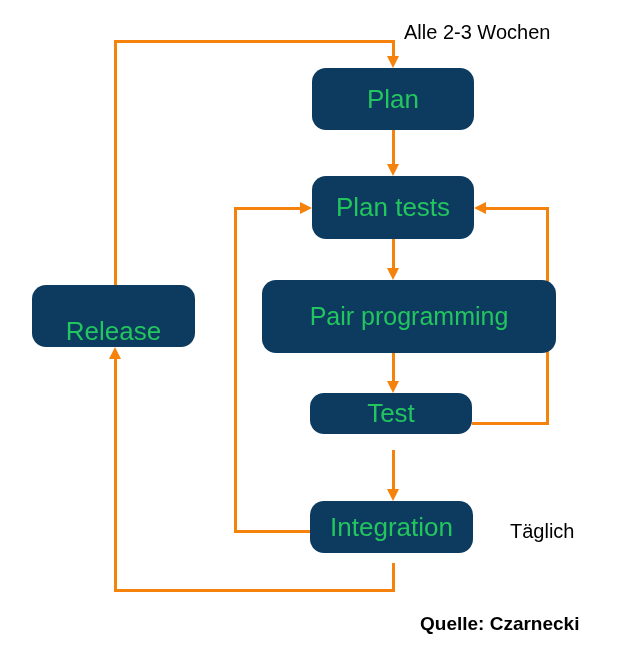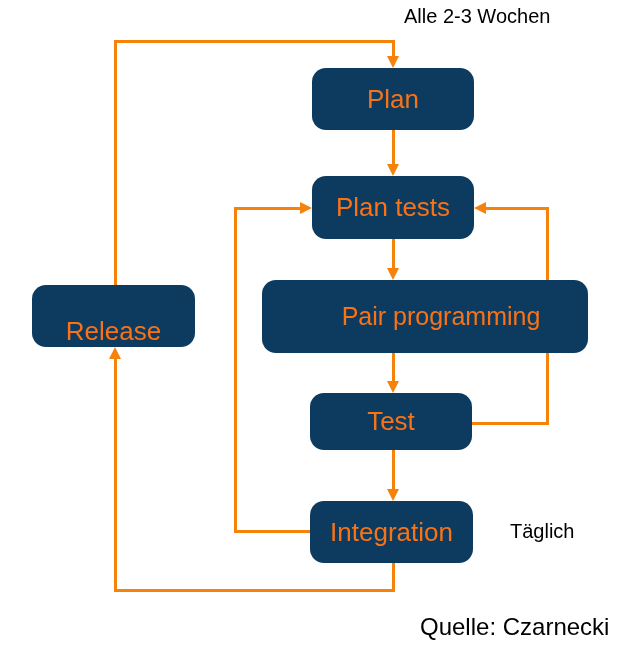--- a/index.html
+++ b/index.html
@@ -9,41 +9,41 @@
     width: 623px;
     height: 645px;
     background: #ffffff;
     overflow: hidden;
   }
   
   .node {
     position: absolute;
     background: #0d3b5f;
     border-radius: 14px;
-    color: #f97316;
+    color: #22c55e;
     display: flex;
     flex-direction: column;
     align-items: center;
     justify-content: center;
     font-size: 26px;
     line-height: 1.18;
     text-align: center;
     white-space: nowrap;
   }
   .node-plan        { left: 312px; top:  68px; width: 162px; height: 62px; }
   .node-write-tests { left: 312px; top: 176px; width: 162px; height: 63px; }
-  .node-pair        { left: 262px; top: 280px; width: 294px; height: 73px; font-size: 25px; padding-left: 32px; }
-  .node-test        { left: 310px; top: 393px; width: 162px; height: 57px; }
-  .node-integration { left: 310px; top: 501px; width: 163px; height: 62px; }
+  .node-pair        { left: 262px; top: 280px; width: 294px; height: 73px; font-size: 25px; }
+  .node-test        { left: 310px; top: 393px; width: 162px; height: 41px; }
+  .node-integration { left: 310px; top: 501px; width: 163px; height: 52px; }
   .node-release     { left:  32px; top: 285px; width: 163px; height: 62px; justify-content: flex-end; }
   
   .txt { position: absolute; color: #000000; font-size: 20px; white-space: nowrap; }
-  .txt-cycle  { left: 404px; top:  5px; }
+  .txt-cycle  { left: 404px; top:  21px; }
   .txt-daily  { left: 510px; top: 520px; }
-  .txt-source { left: 420px; top: 613px; font-size: 24px; }
+  .txt-source { left: 420px; top: 613px; font-size: 19px; font-weight: bold; }
   
   .seg { position: absolute; background: #f5820b; }
   
   .ah { position: absolute; width: 0; height: 0; }
   .ah-down  { border-left: 6px solid transparent; border-right: 6px solid transparent; border-top: 12px solid #f5820b; }
   .ah-up    { border-left: 6px solid transparent; border-right: 6px solid transparent; border-bottom: 12px solid #f5820b; }
   .ah-left  { border-top: 6px solid transparent; border-bottom: 6px solid transparent; border-right: 12px solid #f5820b; }
   .ah-right { border-top: 6px solid transparent; border-bottom: 6px solid transparent; border-left: 12px solid #f5820b; }
 </style>
 </head>

